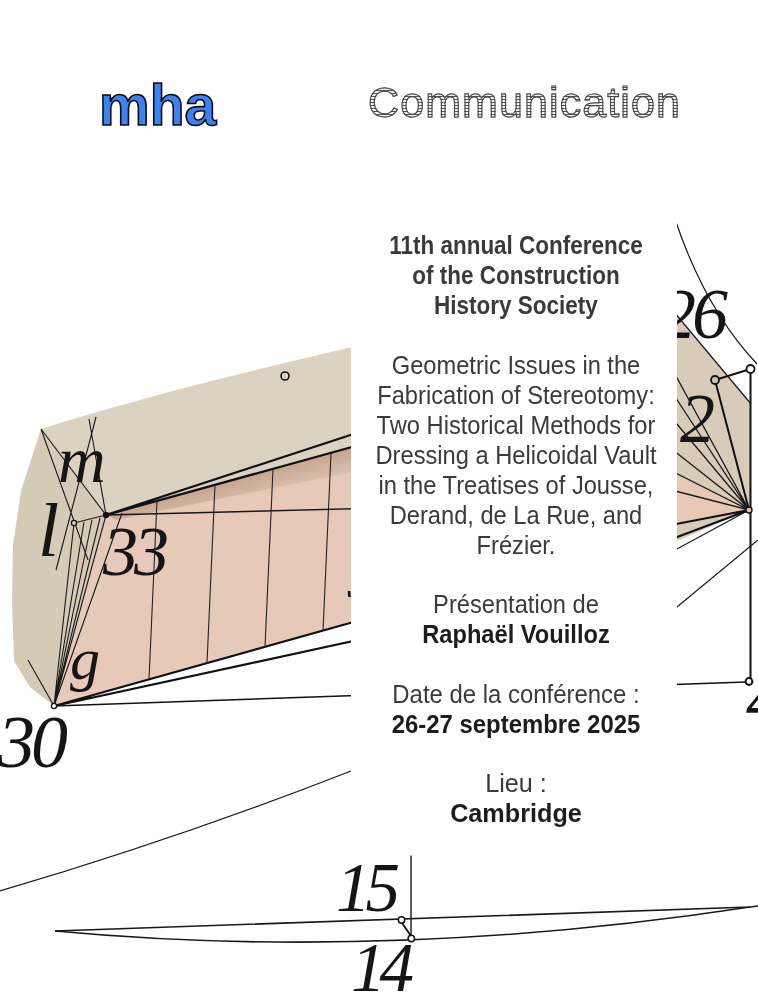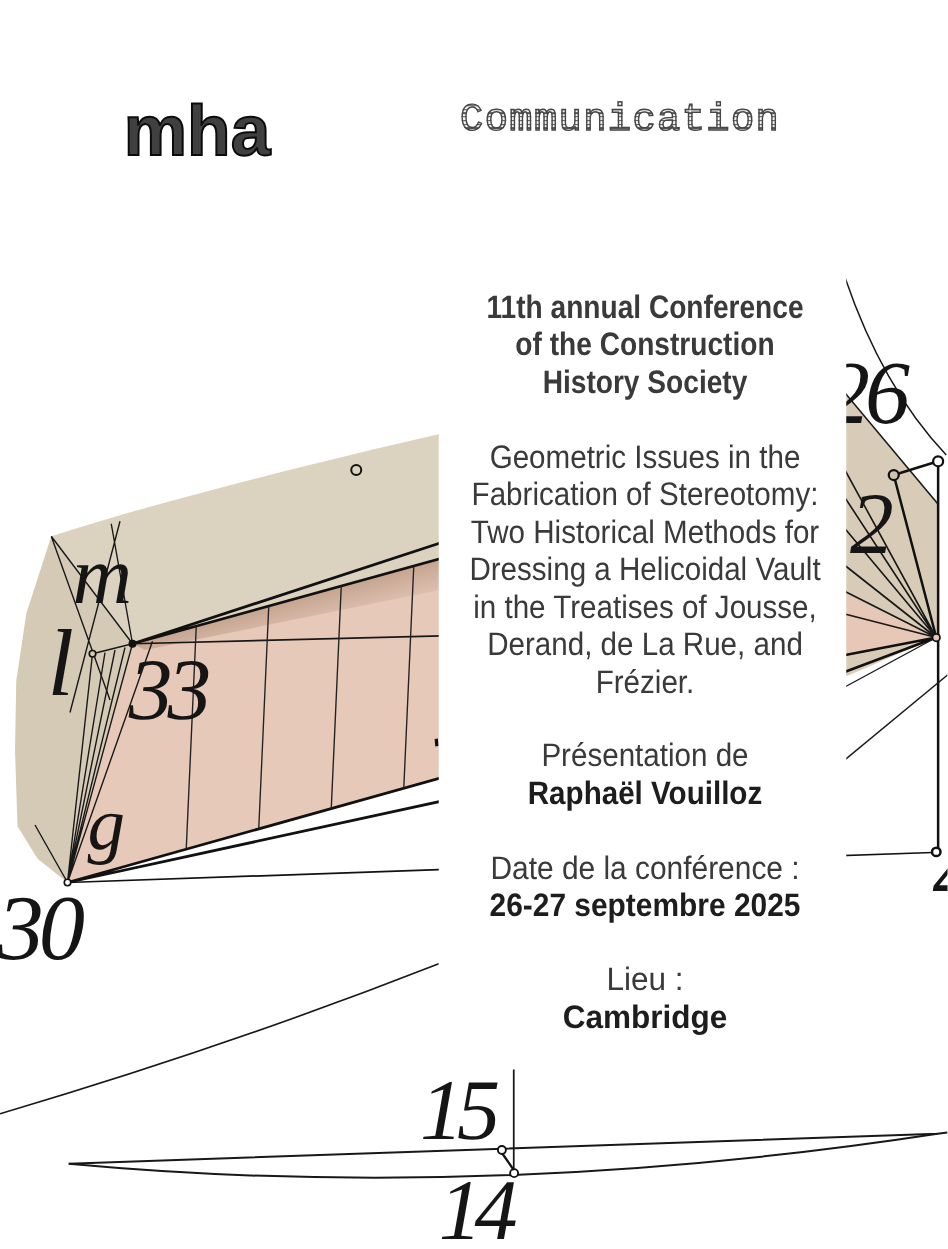--- a/index.html
+++ b/index.html
@@ -2,23 +2,23 @@
 <html><head>
 <meta charset="utf-8">
 <style>
   html,body{margin:0;padding:0;background:#ffffff;}
   body{width:758px;height:999px;overflow:hidden;position:relative;
        font-family:"Liberation Sans",sans-serif;}
   #stage{position:absolute;left:0;top:0;width:758px;height:999px;}
   svg{position:absolute;left:0;top:0;}
   .lbl{font-family:"Liberation Serif",serif;font-style:italic;fill:#151515;}
   #mha{position:absolute;left:99px;top:77px;font-size:57px;font-weight:bold;
-       color:#404040;-webkit-text-stroke:1.6px #0b0b0b;letter-spacing:0px;line-height:1;}
-  #comm{position:absolute;left:368px;top:81px;font-family:Liberation Mono, monospace;
-        font-size:31px;line-height:1;letter-spacing:1.1px;
+       color:#3b82f6;-webkit-text-stroke:1.6px #0b0b0b;letter-spacing:0px;line-height:1;}
+  #comm{position:absolute;left:368px;top:81px;font-family:Liberation Sans, sans-serif;
+        font-size:43px;line-height:1;letter-spacing:1.1px;
         background:repeating-linear-gradient(to bottom,#555 0px,#555 1px,#f2f2f2 1px,#f2f2f2 3px);
         -webkit-background-clip:text;background-clip:text;color:transparent;text-align:center;
         -webkit-text-stroke:1.1px #454545;}
   .tg{position:absolute;left:351px;width:330px;text-align:center;line-height:30px;
       color:#3a3a3a;font-size:26px;}
   .tg b{color:#1d1d1d;}
 </style>
 </head>
 <body>
 <div id="stage">

